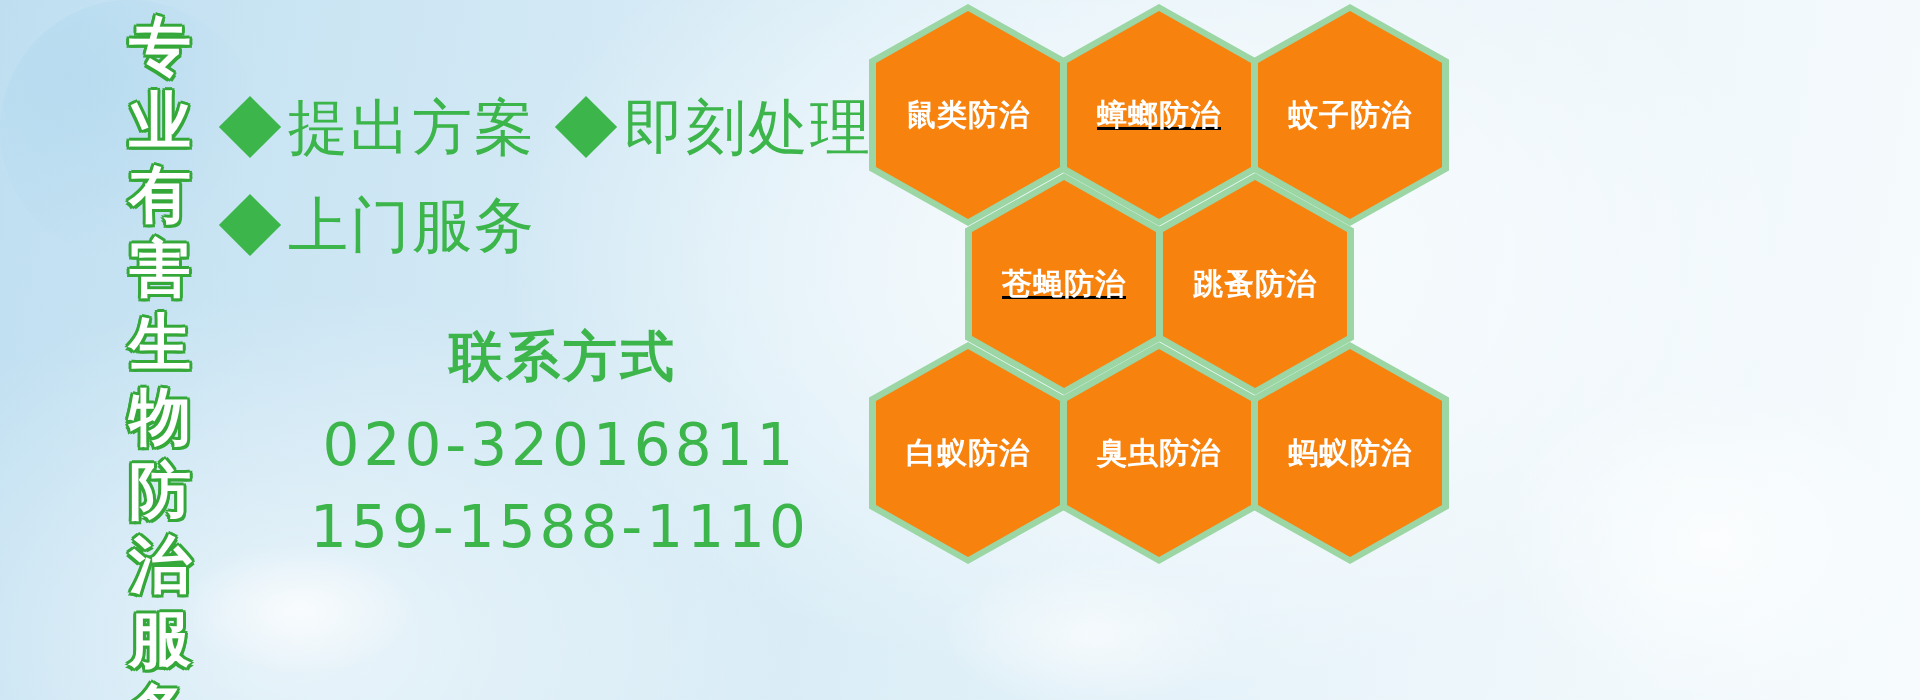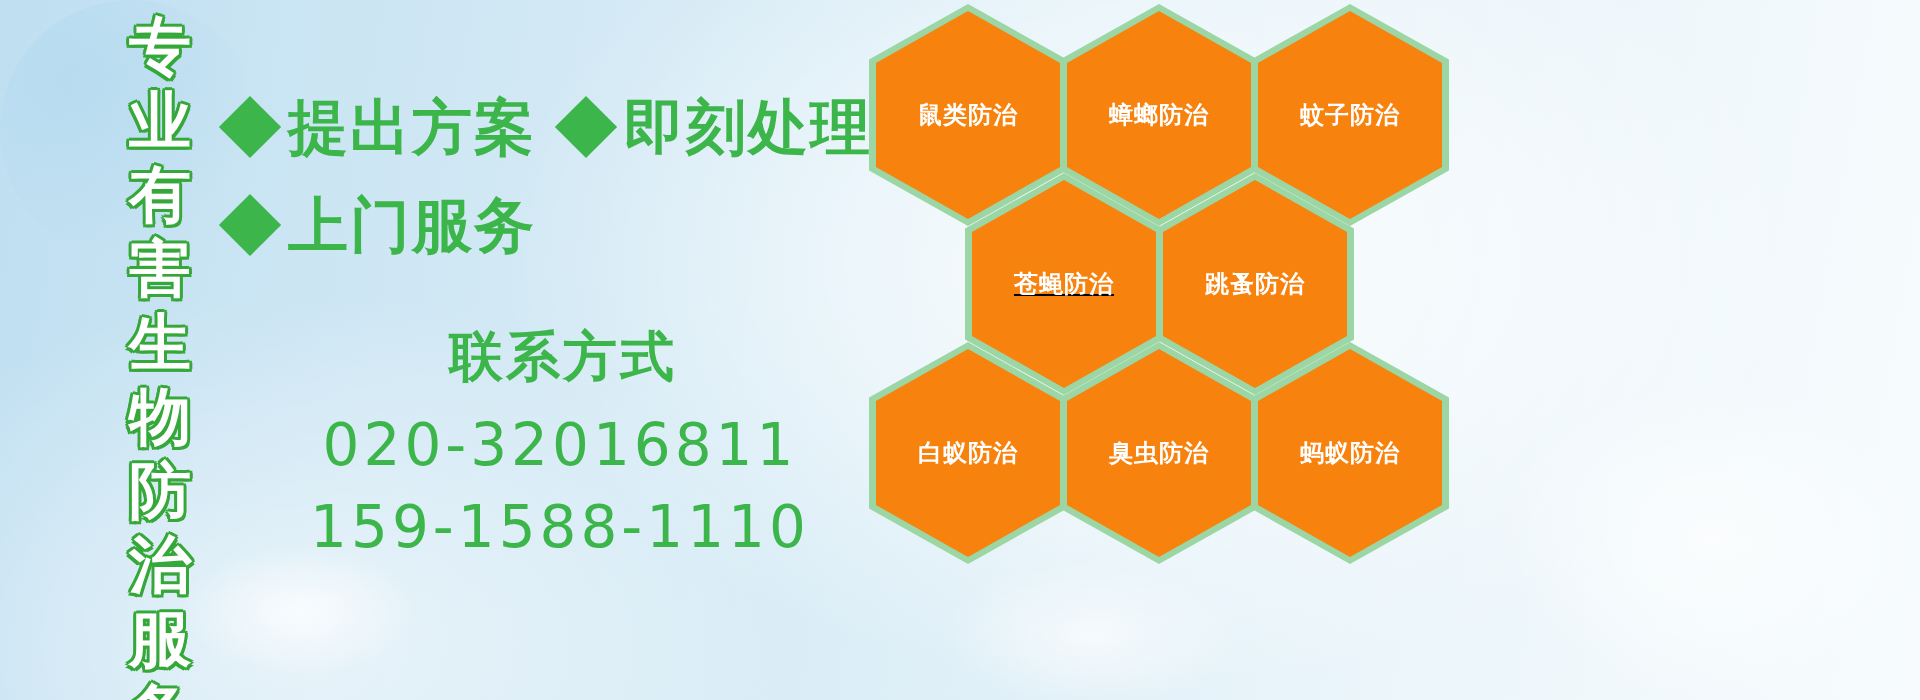--- a/index.html
+++ b/index.html
@@ -73,21 +73,21 @@
   .bullet-item { display: flex; align-items: center; }
   .diamond-icon {
     width: 44px; height: 44px;
     background: #3cb54a;
     transform: rotate(45deg);
     flex: none;
     margin-right: 16px;
   }
   .bullet-text {
     font-size: 60px;
-    font-weight: bold;
+    font-weight: normal;
     color: #3cb54a;
     letter-spacing: 2px;
     line-height: 1;
   }
   .bullet-gap { width: 28px; flex: none; }
 
   
   #contact-block {
     position: absolute;
     left: 250px;
@@ -135,21 +135,21 @@
     width: 100%;
     height: 100%;
     clip-path: polygon(50% 0%, 100% 25%, 100% 75%, 50% 100%, 0% 75%, 0% 25%);
     background: #f7820d;
     display: flex;
     align-items: center;
     justify-content: center;
   }
   .hex-label {
     color: #ffffff;
-    font-size: 24px;
+    font-size: 30px;
     font-weight: bold;
     letter-spacing: 1px;
     white-space: nowrap;
     text-align: center;
   }
 </style>
 </head>
 <body>
 
 <div id="banner">
@@ -203,21 +203,21 @@
   </div>
 
   <div id="honeycomb">
 
     <div class="hex-cell" style="left:14px; top:14px;">
       <div class="hex-inner">
         <span class="hex-label">鼠类防治</span>
       </div>
     </div>
 
-    <div class="hex-cell" style="left:205px; top:14px;">
+    <div class="hex-cell" style="left:205px; top:14px;text-decoration:underline;">
       <div class="hex-inner">
         <span class="hex-label">蟑螂防治</span>
       </div>
     </div>
 
     <div class="hex-cell" style="left:396px; top:14px;">
       <div class="hex-inner">
         <span class="hex-label">蚊子防治</span>
       </div>
     </div>

